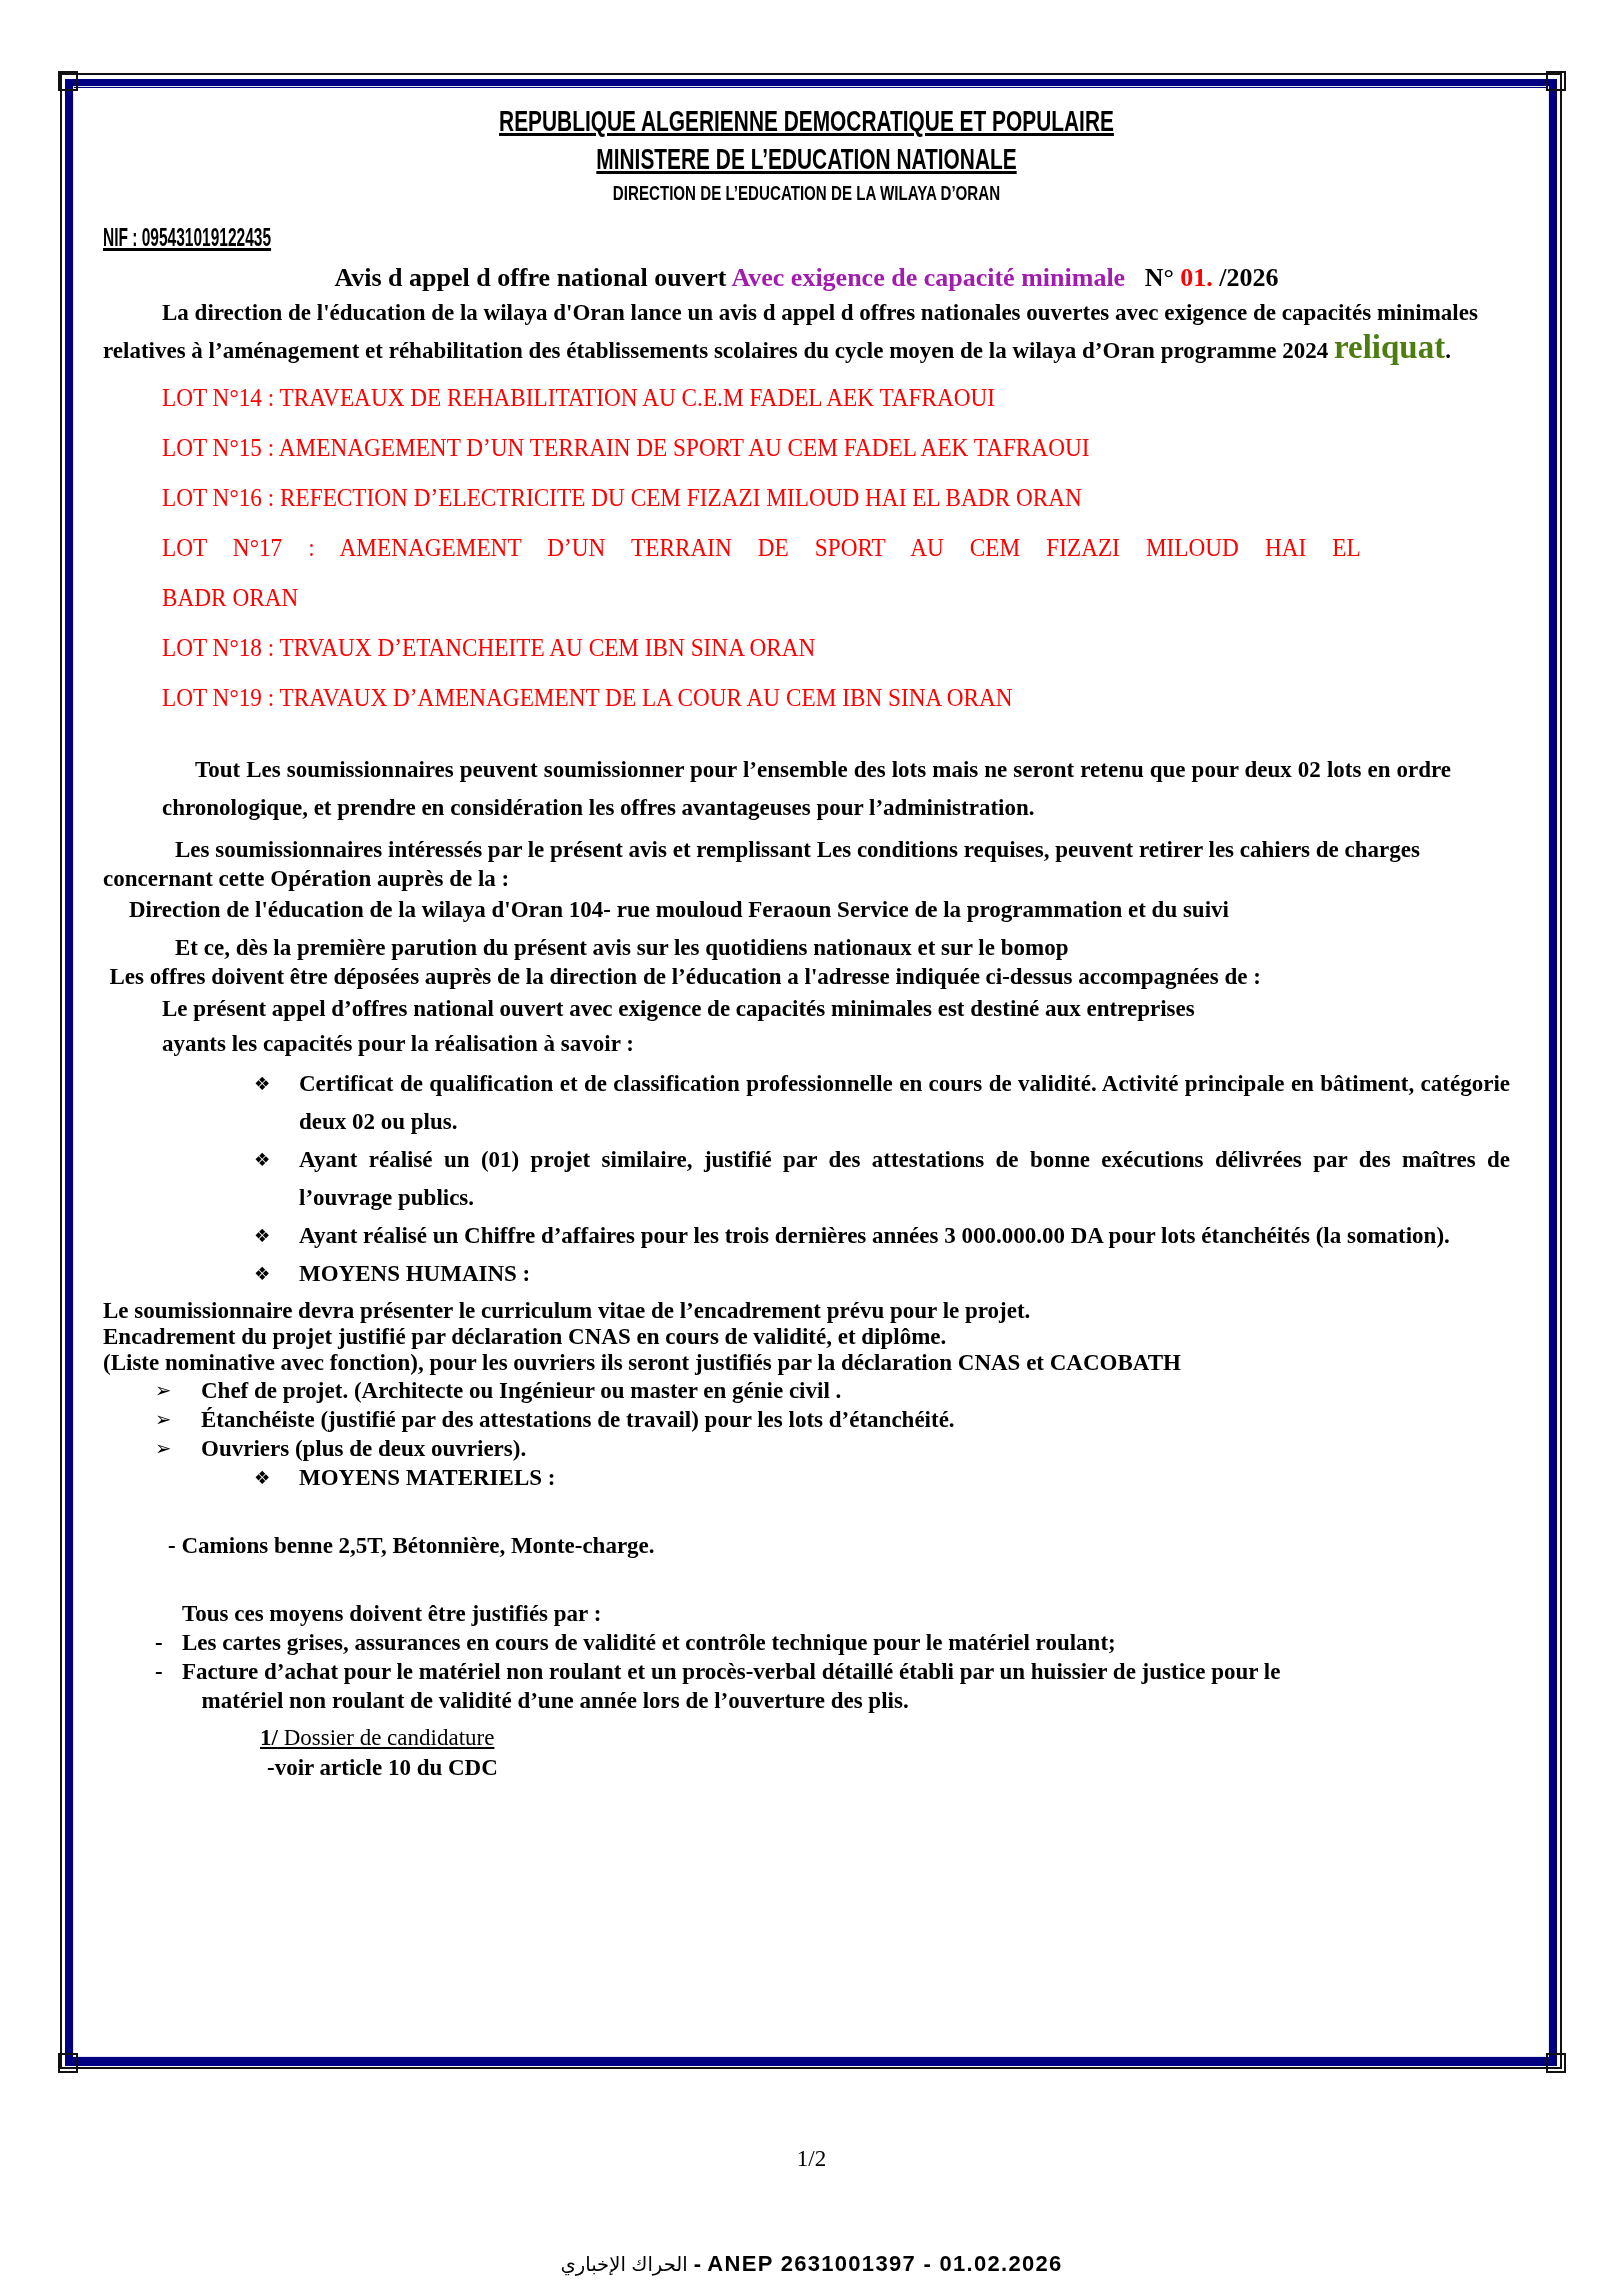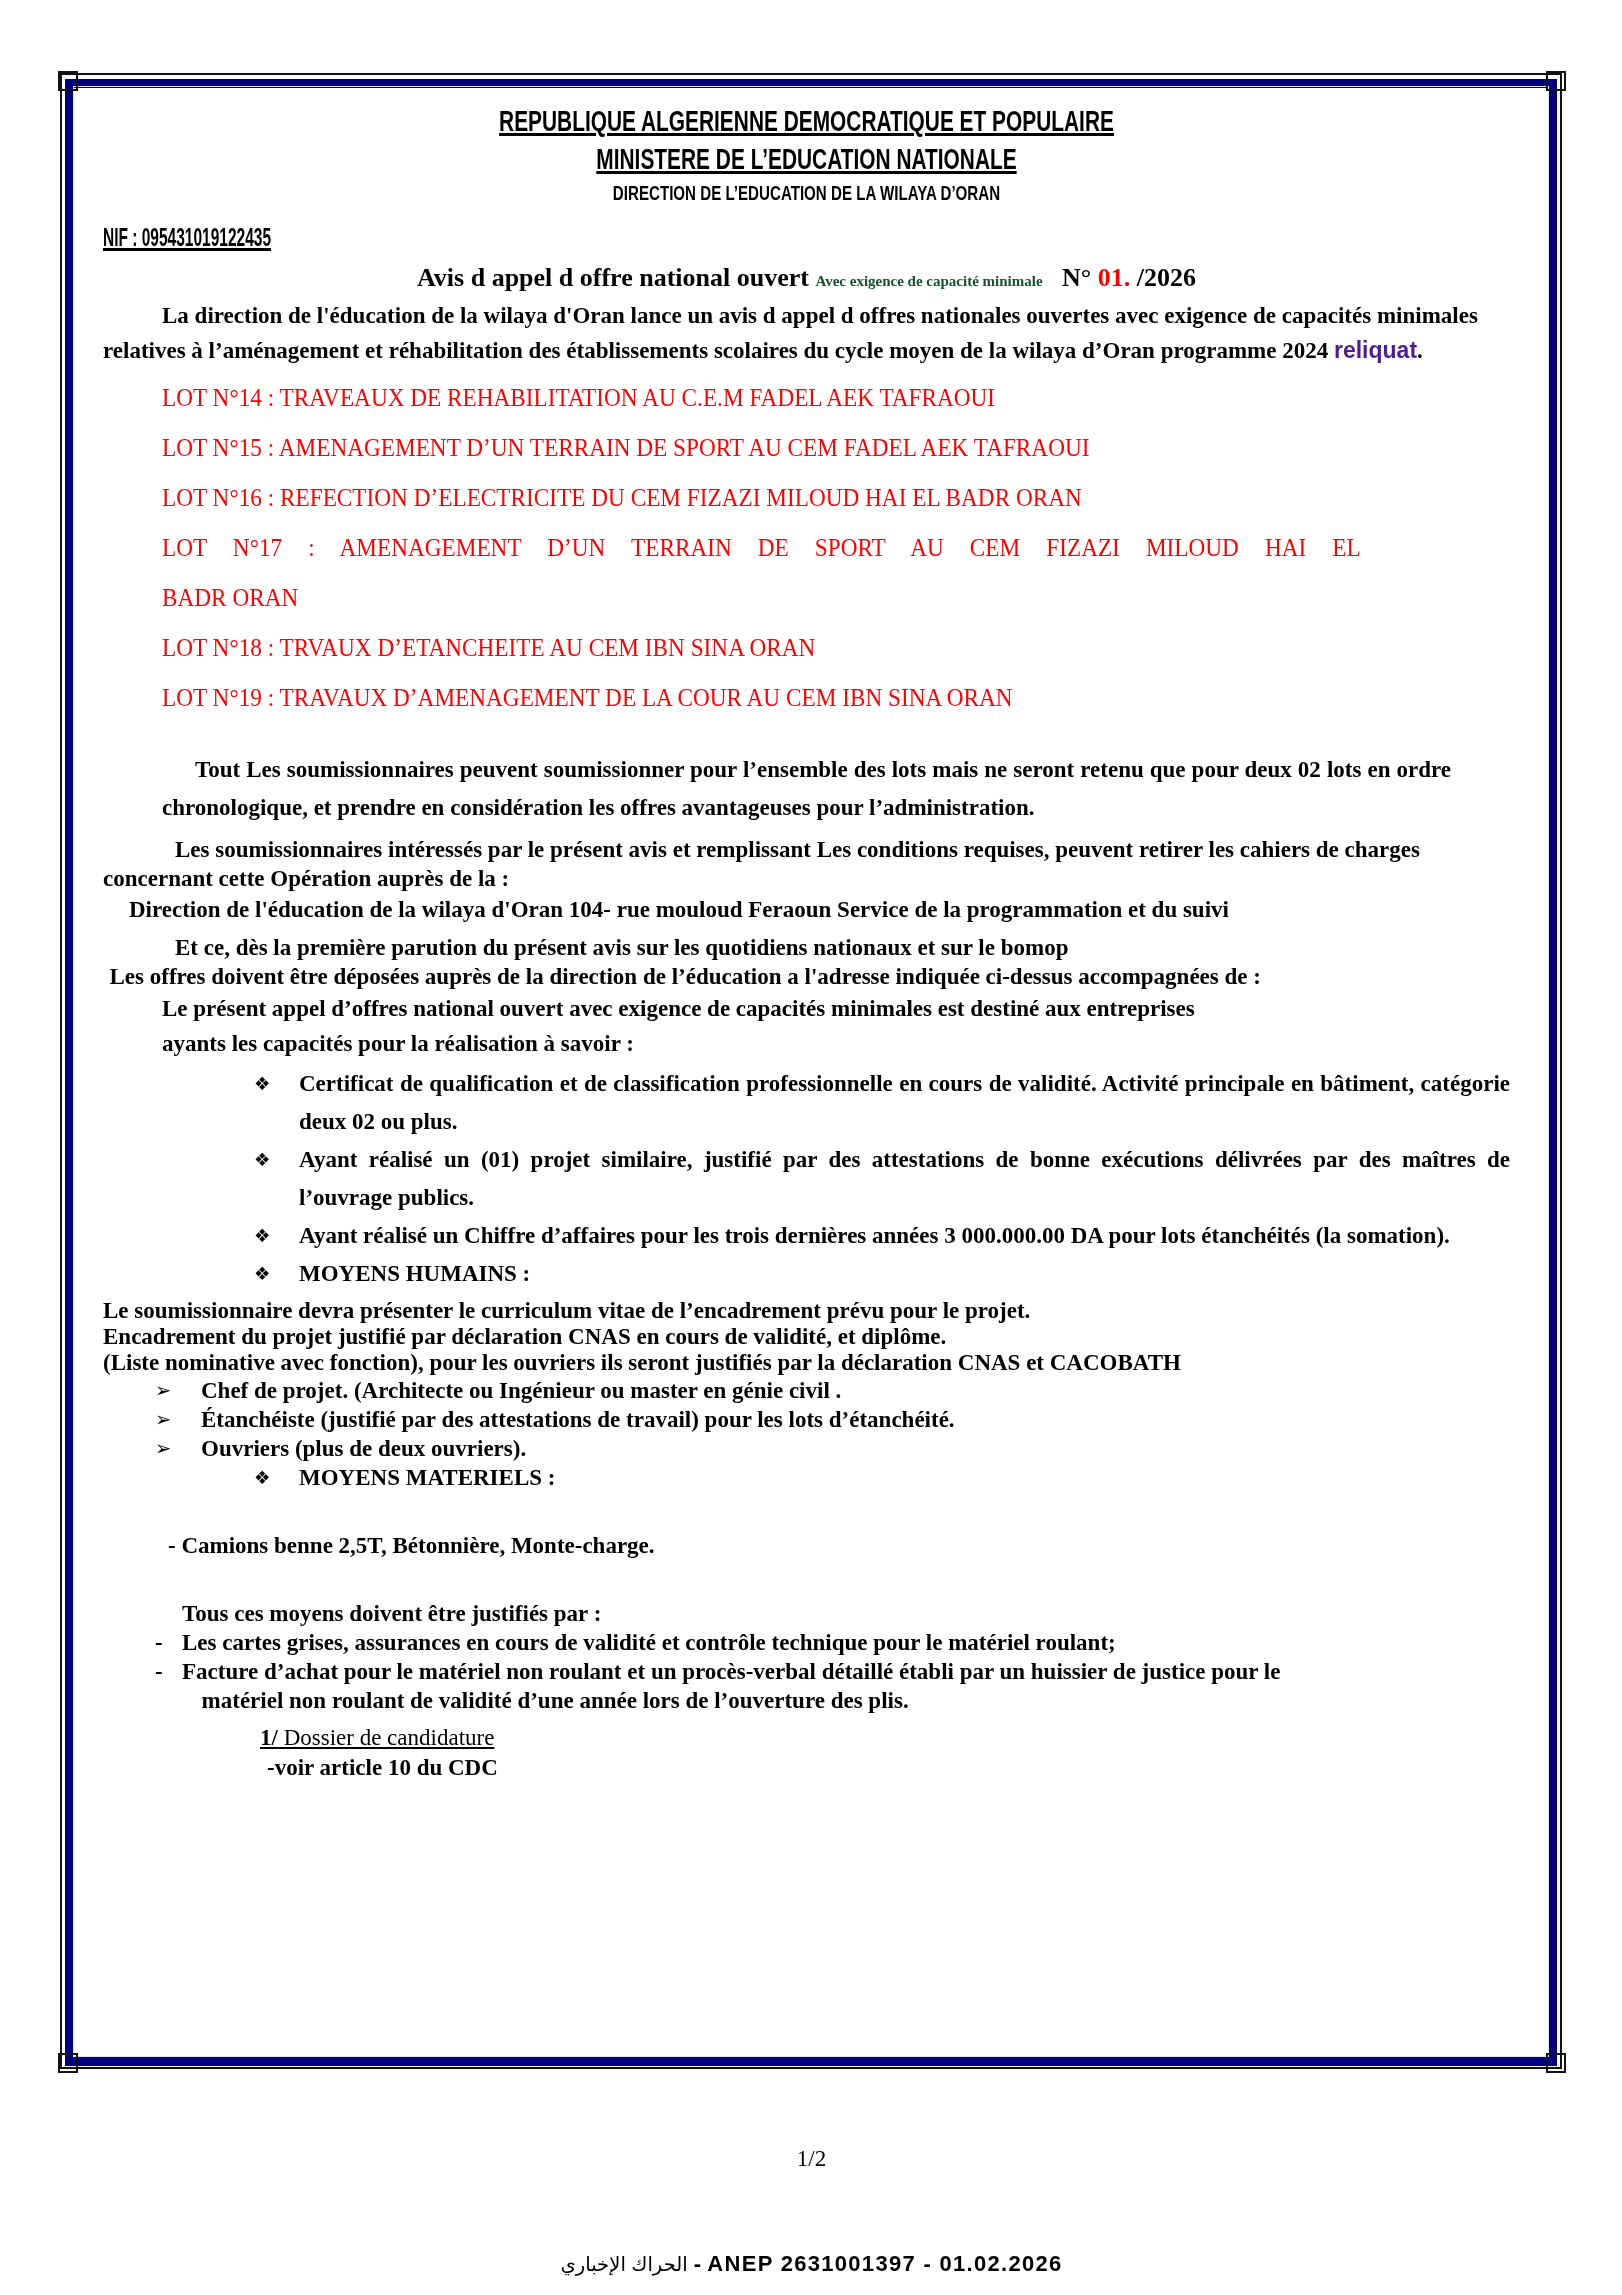--- a/index.html
+++ b/index.html
@@ -21,28 +21,28 @@
          transform: scaleX(0.72); transform-origin: center; }
   .hdr1 { font-size: 29px; text-decoration: underline; text-decoration-thickness: 2.6px; line-height: 38px; margin-top: 3.9px; }
   .hdr2 { font-size: 29px; text-decoration: underline; text-decoration-thickness: 2.6px; line-height: 38px; }
   .hdr3 { font-size: 21px; line-height: 29px; }
 
   .nif { font-family: "Liberation Sans", "DejaVu Sans", sans-serif; font-weight: bold; font-size: 25px;
          text-decoration: underline; text-decoration-thickness: 2.6px;
          transform: scaleX(0.62); transform-origin: left; margin-top: 14.4px; line-height: 33px; }
 
   .title { text-align: center; font-weight: bold; font-size: 26px; margin-top: 6.5px; line-height: 34px; }
-  .title .red { color: #14532d; font-size: 15px; }
+  .title .red { color: #a21caf; font-size: 26px; }
   .title .num { color: #ff0000; }
 
   p { margin: 0; }
   .b { font-weight: bold; }
   .body36 { font-size: 23px; font-weight: bold; line-height: 34px; }
   .intro { text-indent: 59px; margin-top: 1.3px; }
-  .reliquat { color: #4c1d95; font-family: Liberation Sans, sans-serif; font-size: 23px; }
+  .reliquat { color: #4d7c0f; font-family: Liberation Serif, serif; font-size: 33px; }
 
   .lots { margin-top: 5.2px; padding-left: 59px; }
   .lot { color: #ff0000; font-size: 25px; line-height: 50px; transform: scaleX(0.93); transform-origin: left; }
   .lot.justified { text-align: justify; text-align-last: justify; width: 1289px; }
 
   .para1 { margin-top: 28px; padding-left: 59px; padding-right: 59px; font-size: 23px; font-weight: bold; line-height: 38px; text-align: justify; }
   .para1 .first { text-indent: 33px; }
   .para2 { margin-top: 7.9px; font-size: 23px; font-weight: bold; line-height: 29px; }
   .addr { font-size: 23px; font-weight: bold; line-height: 33px; padding-left: 26px; }
   .parution { font-size: 23px; font-weight: bold; line-height: 29px; margin-top: 6.5px; padding-left: 72px; }

